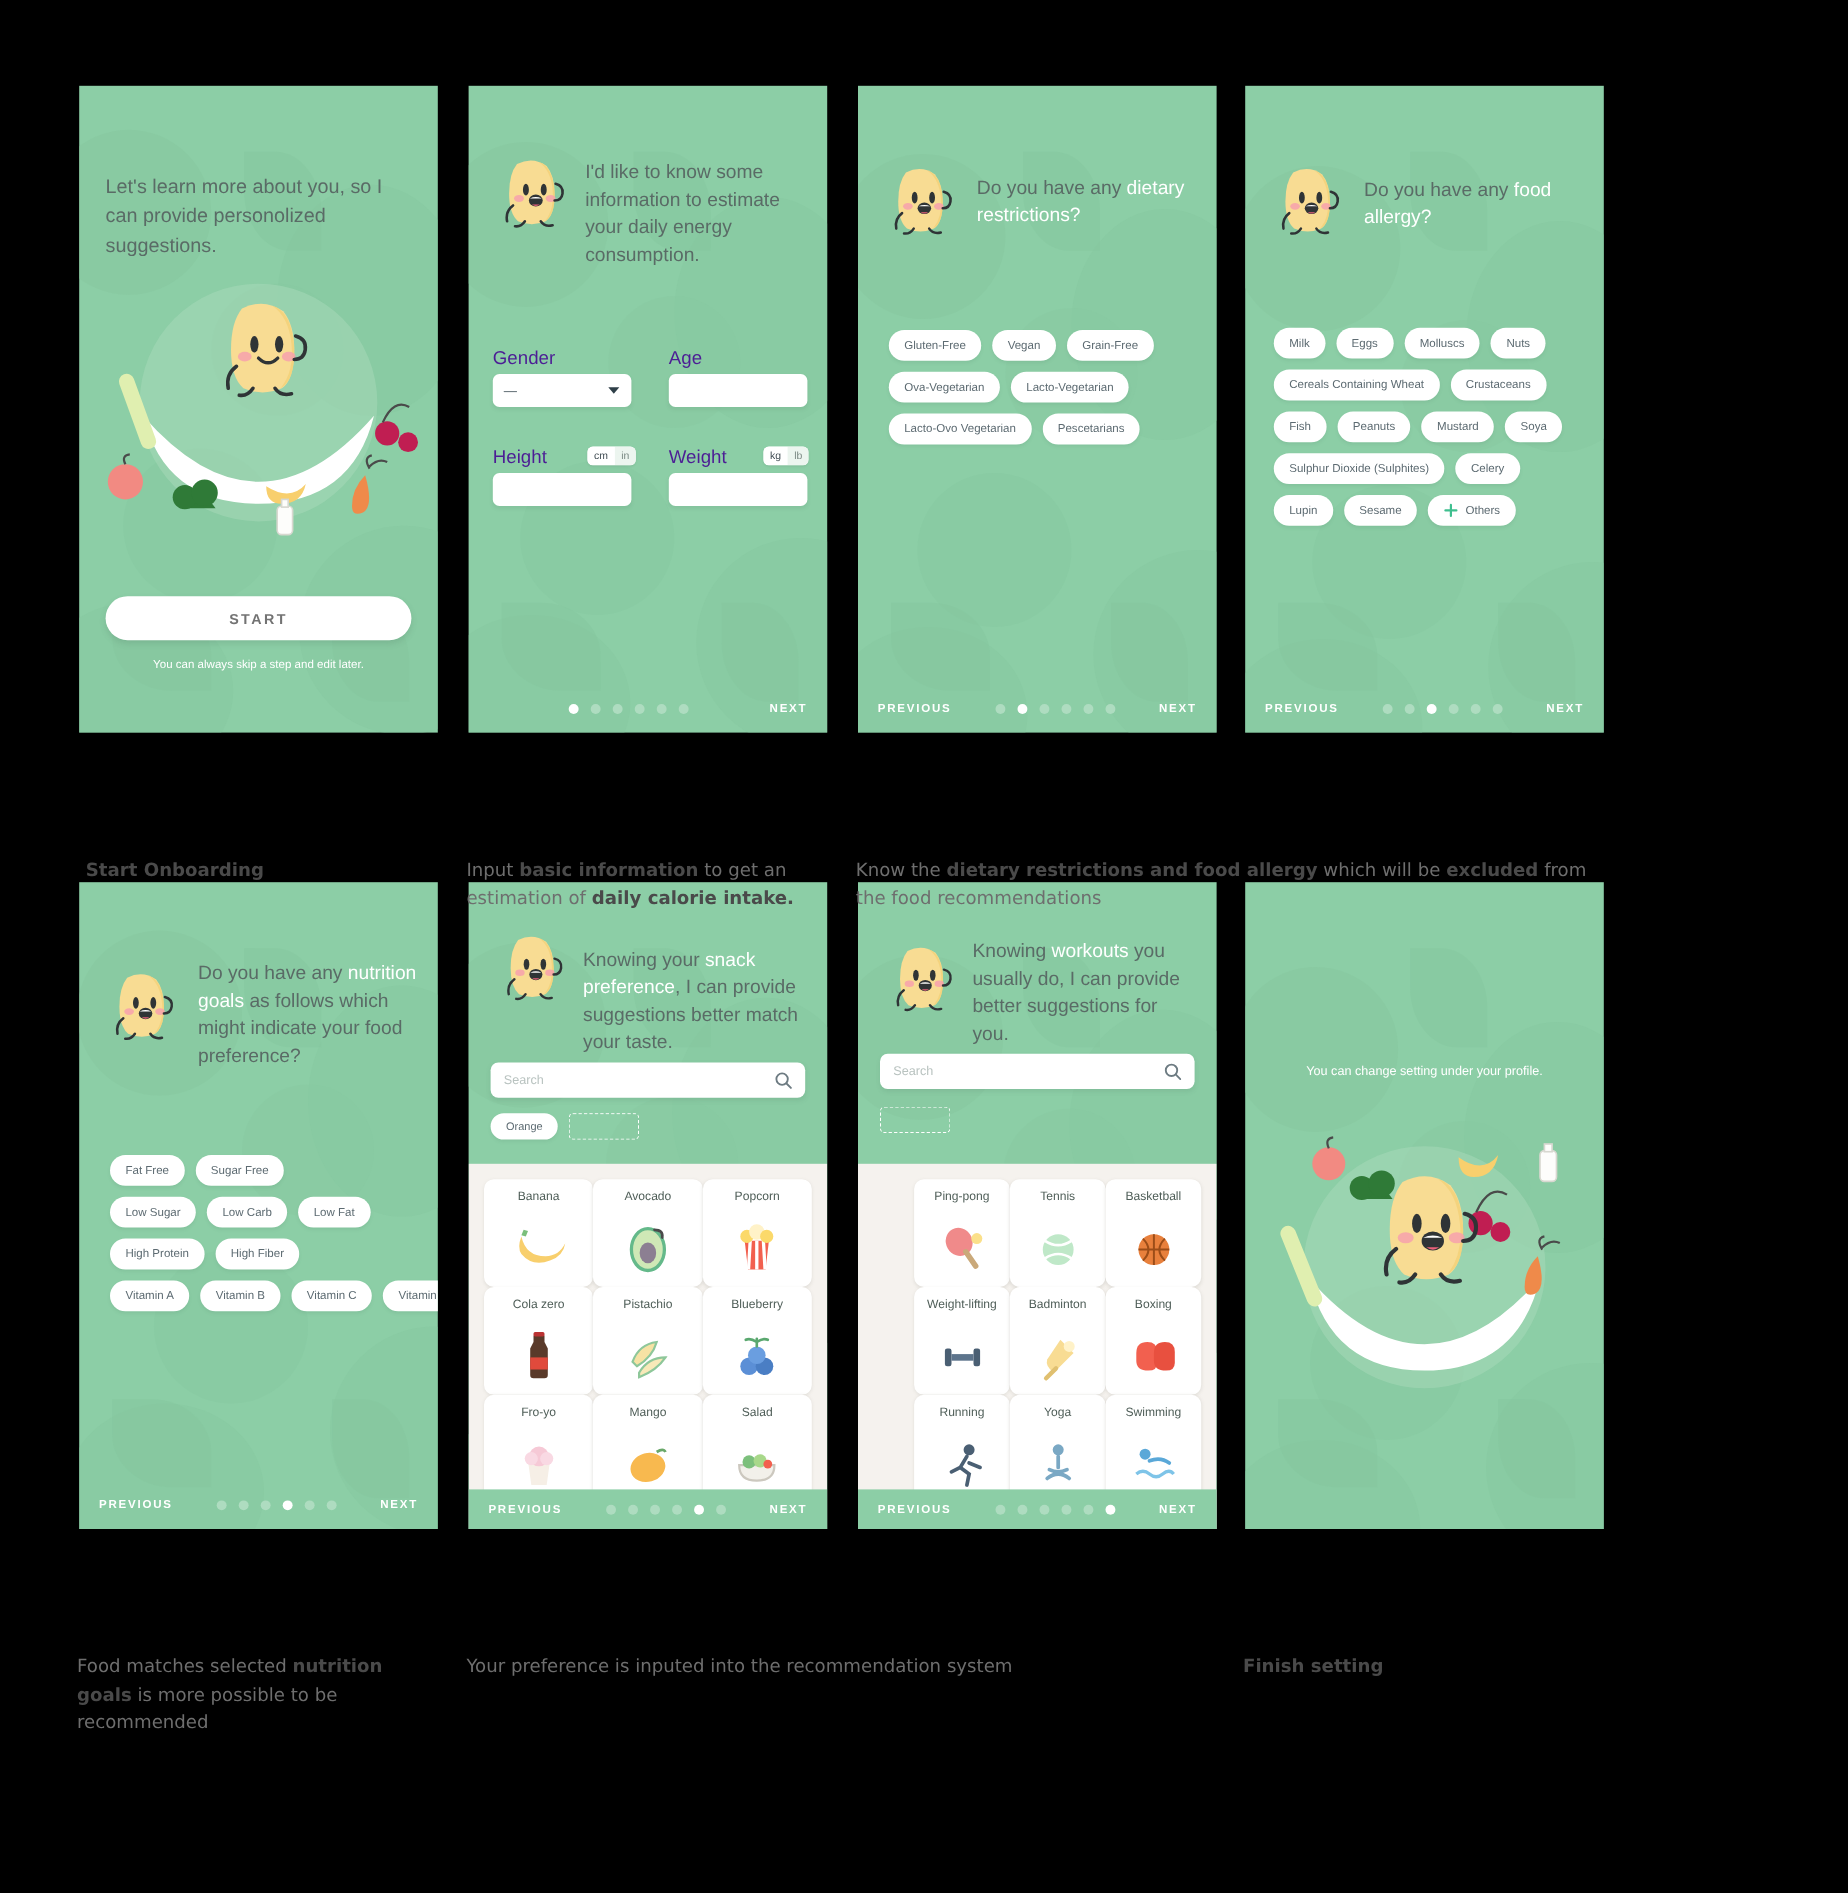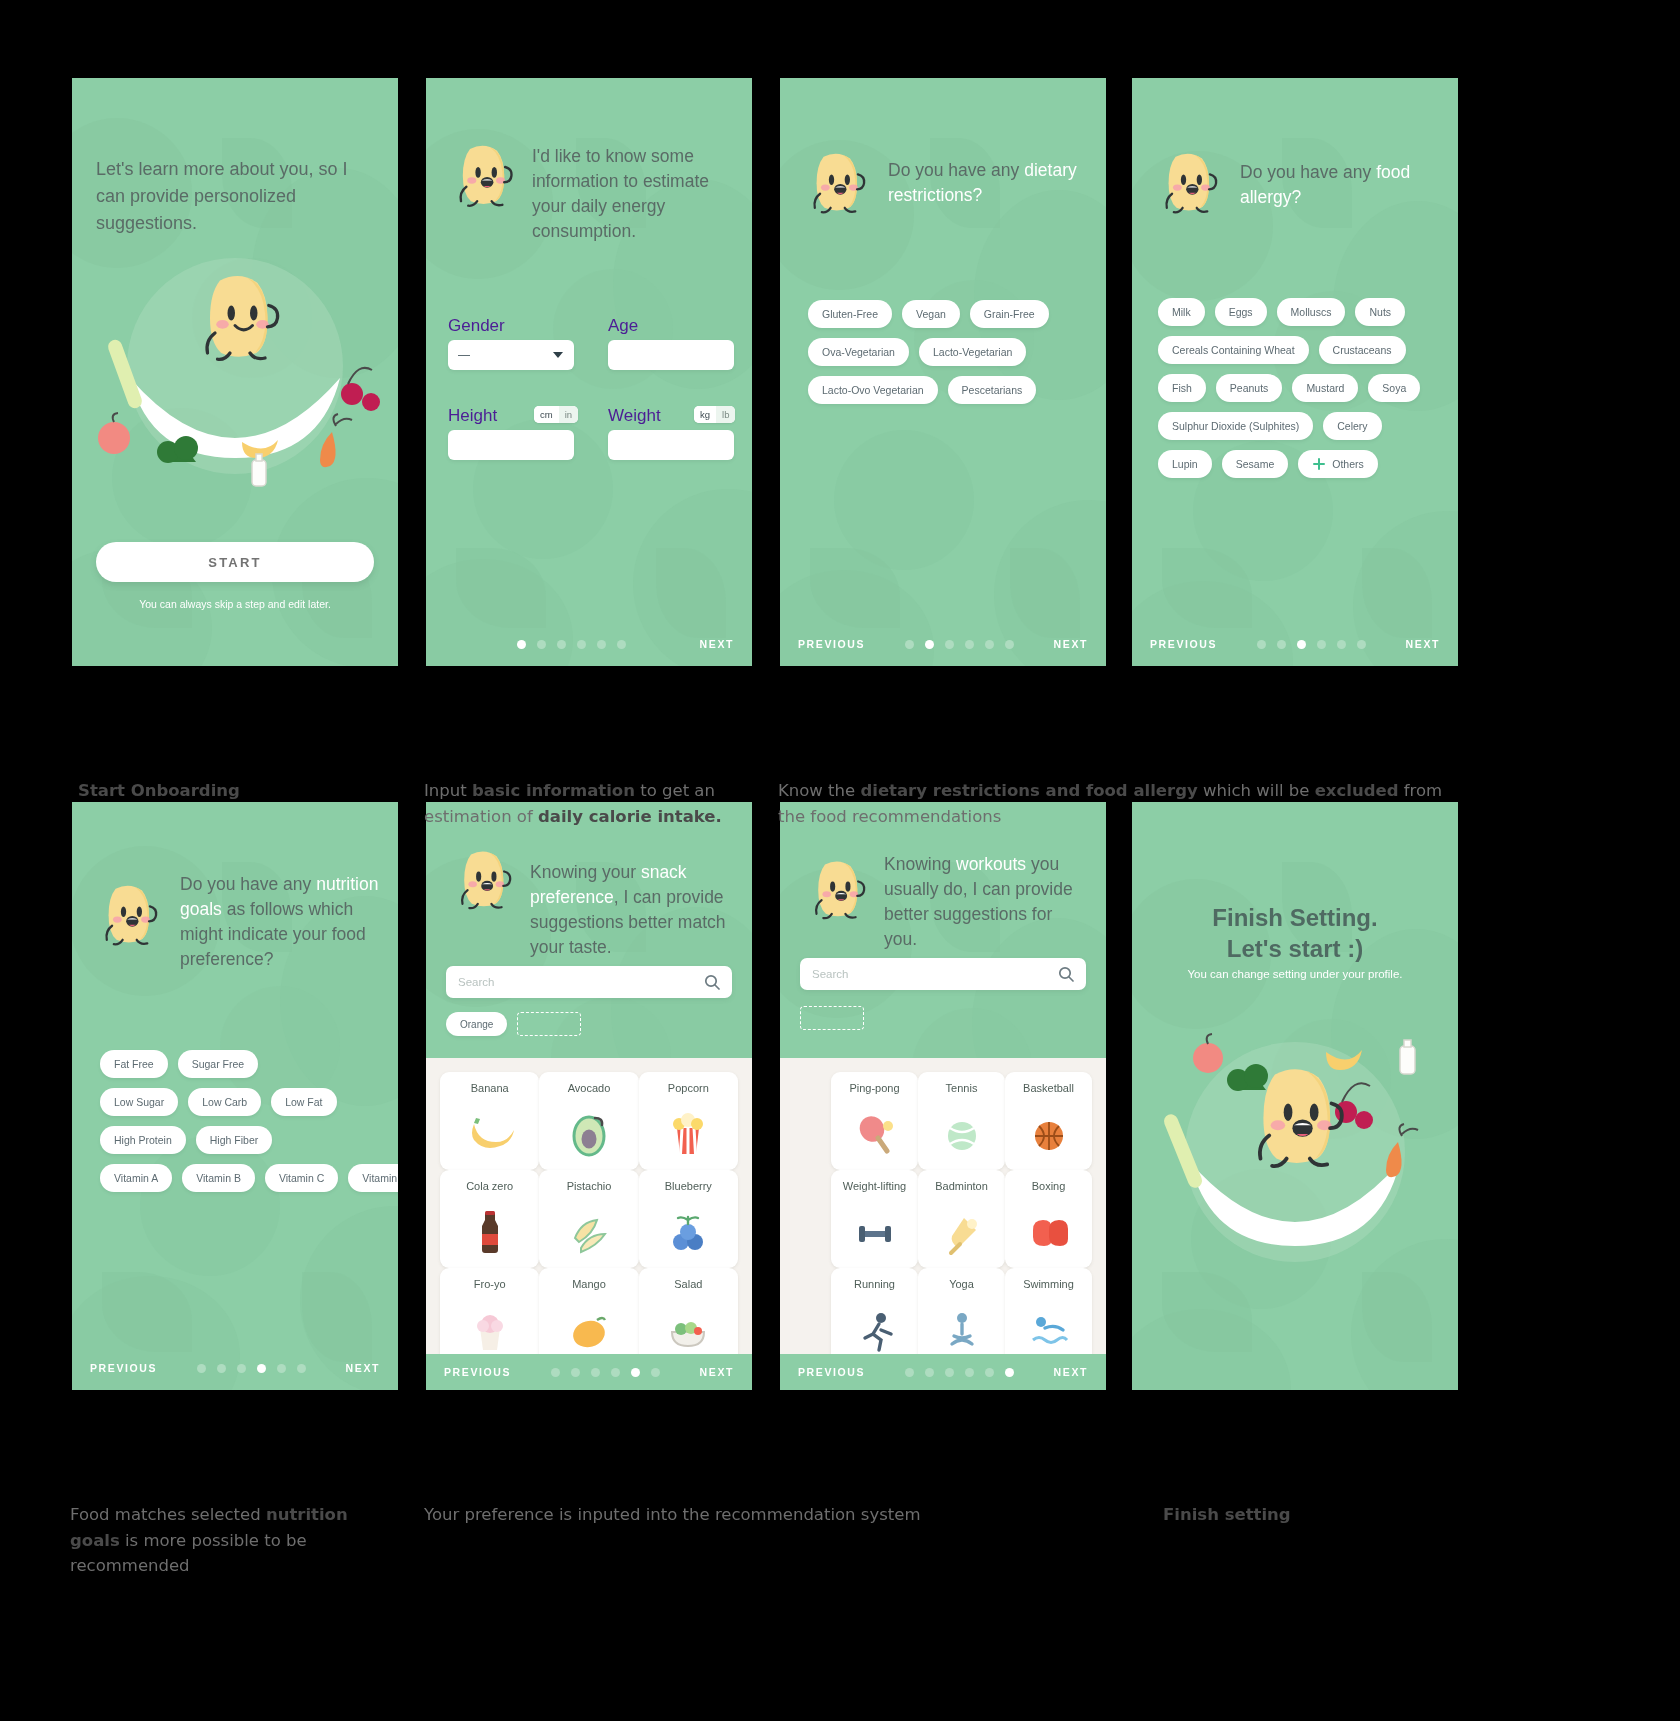--- a/index.html
+++ b/index.html
@@ -795,24 +795,20 @@
         <div class="blob" style="left: -11px; top: 77px; width: 150px; height: 150px; opacity: 0.55;"></div>
         <div class="blob" style="left: 199px; top: 127px; width: 170px; height: 210px; opacity: 0.5;"></div>
         <div class="blob" style="left: 59px; top: 367px; width: 140px; height: 140px; opacity: 0.45;"></div>
         <div class="blob" style="left: 219px; top: 437px; width: 190px; height: 190px; opacity: 0.5;"></div>
         <div class="blob" style="left: -21px; top: 507px; width: 180px; height: 160px; opacity: 0.5;"></div>
         <div class="blob" style="left: 139px; top: 217px; width: 120px; height: 120px; opacity: 0.4;"></div>
         <div class="leafshape" style="left: 150px; top: 60px; width: 70px; height: 90px; opacity: 0.55;"></div>
         <div class="leafshape" style="left: 30px; top: 470px; width: 90px; height: 80px; opacity: 0.55;"></div>
         <div class="leafshape" style="left: 230px; top: 470px; width: 70px; height: 90px; opacity: 0.55;"></div>
       </div>
-      <div class="finishTitle" style="top: 100px;">
-        <div>Finish Setting.</div>
-        <div>Let's start :)</div>
-      </div>
       <div class="finishSub" style="top: 166px;">You can change setting under your profile.</div>
       <div style="position: absolute; left: 18px; top: 200px; width: 290px; height: 300px;"><svg width="290" height="300" viewBox="0 0 290 300">
       <circle cx="145" cy="150" r="110" fill="#a5d9b8" opacity=".55"></circle>
       <path d="M40 160 q105 120 210 0 q-20 84 -105 84 q-85 0 -105 -84z" fill="#ffffff"></path>
       <rect x="26" y="110" width="14" height="78" rx="7" fill="#e0efb0" transform="rotate(-22 33 149)"></rect>
       <circle cx="58" cy="56" r="15" fill="#f28a82"></circle>
           <path d="M58 42 q-4 -9 4 -10" stroke="#4a4a4a" stroke-width="2" fill="none"></path>
       <path d="M86 88 q14 -24 30 0z" fill="#2f7a37"></path>
           <circle cx="88" cy="78" r="11" fill="#2f7a37"></circle>
           <circle cx="106" cy="74" r="12" fill="#2f7a37"></circle>
@@ -840,14 +836,14 @@
       <path d="M26 66 q-4 6 -10 5" stroke="#2f3436" stroke-width="2.6" fill="none" stroke-linecap="round"></path>
       <path d="M42 66 q4 6 12 4" stroke="#2f3436" stroke-width="2.6" fill="none" stroke-linecap="round"></path>
     </g>
         </svg></div>
     </div>
     <div class="caption" style="left: 78px; top: 778px; width: 330px;"><b>Start Onboarding</b></div>
     <div class="caption" style="left: 424px; top: 778px; width: 330px;"><span>Input </span><b>basic information</b><span> to get an estimation of </span><b>daily calorie intake.</b></div>
     <div class="caption wide" style="left: 778px; top: 778px; width: 680px;"><span>Know the </span><b>dietary restrictions and food allergy</b><span> which will be </span><b>excluded</b><span> from the food recommendations</span></div>
     <div class="caption wide" style="left: 424px; top: 1502px; width: 540px;"><span>Your preference is inputed into the recommendation system</span></div>
     <div class="caption" style="left: 70px; top: 1502px; width: 330px;"><span>Food matches selected </span><b>nutrition goals</b><span> is more possible to be recommended</span></div>
-    <div class="caption" style="left: 1130px; top: 1502px; width: 330px; margin-left: 33px;"><b>Finish setting</b></div>
+    <div class="caption" style="left: 1130px; top: 1502px; width: 330px;"><b>Finish setting</b></div>
   </div>
 
 </body></html>

